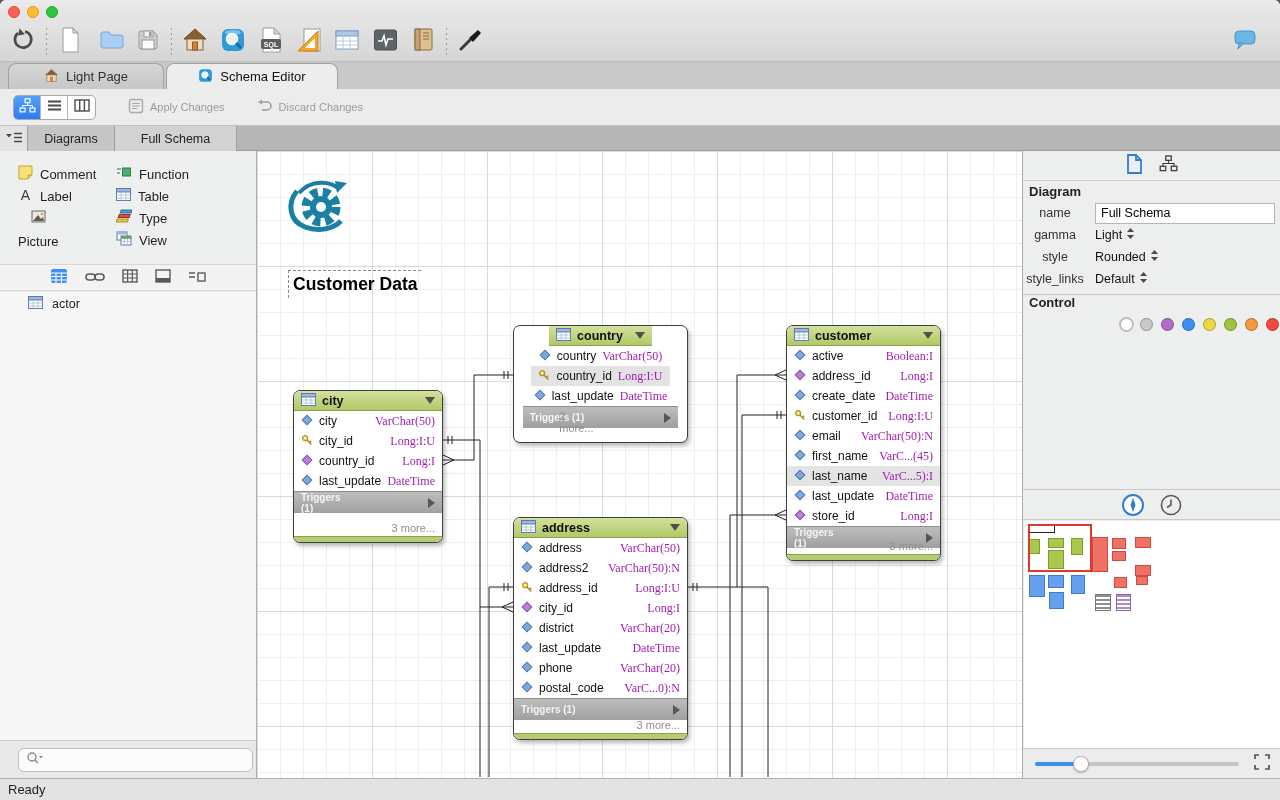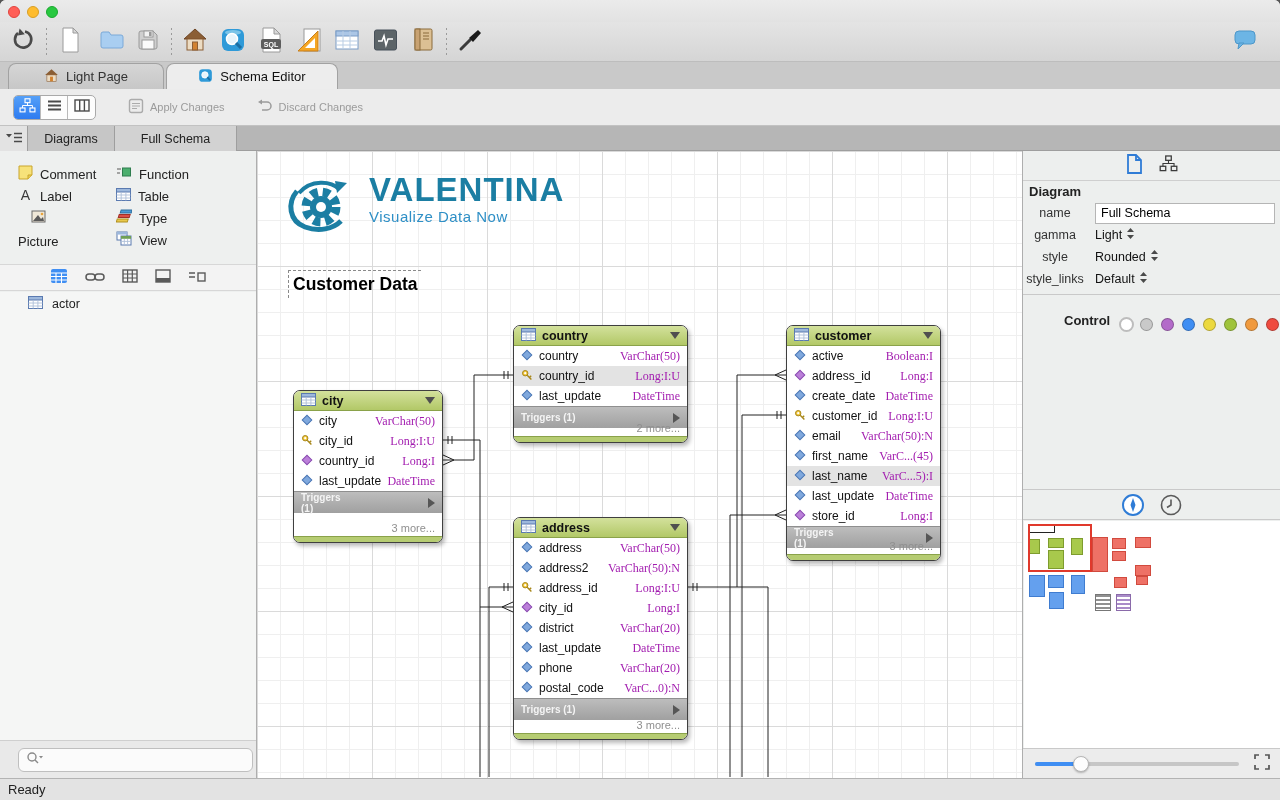--- a/index.html
+++ b/index.html
@@ -426,24 +426,20 @@
       </svg>
     <div id="logo">
       <span><svg width="74" height="62" viewBox="0 0 74 62">
         <path d="M12,18 C2,30 4,48 20,54 C34,59 48,56 56,48" fill="none" stroke="#1b7ea3" stroke-width="5"></path>
         <path d="M14,20 C26,6 46,8 54,16" fill="none" stroke="#1b7ea3" stroke-width="4"></path>
         <polygon points="50,8 62,10 52,20" fill="#1b7ea3"></polygon>
         <circle cx="36" cy="34" r="15" fill="none" stroke="#1b7ea3" stroke-width="9" stroke-dasharray="7 5"></circle>
         <circle cx="36" cy="34" r="11" fill="#1b7ea3"></circle>
         <circle cx="36" cy="34" r="5" fill="#fff"></circle>
       </svg></span>
-      <div id="logo-text" style="margin-left:10px;">
-        <div class="lt1">VALENTINA</div>
-        <div class="lt2">Visualize Data Now</div>
-      </div>
     </div>
     <div id="note">Customer Data</div>
     <div id="tablelayer">
         <div class="vtable" style="left: 36px; top: 239px; width: 150px; height: 153px;">
           <div class="vt-header">
             <span><svg width="15" height="13" viewBox="0 0 15 13">
                 <rect x="0.5" y="0.5" width="14" height="12" fill="#fff" stroke="#5a7ab0"></rect>
                 <rect x="0.5" y="0.5" width="14" height="3.5" fill="#9db8dc" stroke="#5a7ab0"></rect>
                 <path d="M0.5,7 H14.5 M0.5,10 H14.5 M5.2,4 V12.5 M9.9,4 V12.5" stroke="#aebfd8" stroke-width="0.9"></path>
               </svg></span>
@@ -484,21 +480,21 @@
           <div class="vt-triggers">
             <span>Triggers (1)</span>
             <span class="spacer"></span>
             <span class="vt-arrow"></span>
           </div>
           <div class="vt-footer">
             <span class="vt-more">3 more...</span>
             <div class="vt-green"></div>
           </div>
         </div>
-        <div class="vtable" style="left: 256px; top: 174px; width: 175px; height: 118px;">
+        <div class="vtable" style="left: 256px; top: 174px; width: 175px; height: 118px; align-items: center;">
           <div class="vt-header">
             <span><svg width="15" height="13" viewBox="0 0 15 13">
                 <rect x="0.5" y="0.5" width="14" height="12" fill="#fff" stroke="#5a7ab0"></rect>
                 <rect x="0.5" y="0.5" width="14" height="3.5" fill="#9db8dc" stroke="#5a7ab0"></rect>
                 <path d="M0.5,7 H14.5 M0.5,10 H14.5 M5.2,4 V12.5 M9.9,4 V12.5" stroke="#aebfd8" stroke-width="0.9"></path>
               </svg></span>
             <span>country</span>
             <span class="spacer"></span>
             <span class="vt-caret"></span>
           </div>
@@ -747,21 +743,21 @@
           <span class="pval">
             <span>Default</span>
             <span><svg width="9" height="13" viewBox="0 0 9 13">
                 <polygon points="4.5,1 8,5 1,5" fill="#4a4a4a"></polygon>
                 <polygon points="4.5,12 1,8 8,8" fill="#4a4a4a"></polygon>
               </svg></span>
           </span>
         </div>
       </div>
     <div class="rp-sep" style="top:143px;"></div>
-    <div class="rp-title" style="top:162px;margin-left:35px;">Control</div>
+    <div class="rp-title" style="top:144px;">Control</div>
     <div id="dots">
         <div class="dot" style="left: 96px; top: 166px; width: 15px; height: 15px; background: rgb(255, 255, 255); border: 2px solid rgb(189, 189, 189);"></div>
         <div class="dot" style="left: 117px; top: 167px; width: 13px; height: 13px; background: rgb(201, 201, 201); border: 1px solid rgba(0, 0, 0, 0.25);"></div>
         <div class="dot" style="left: 138px; top: 167px; width: 13px; height: 13px; background: rgb(179, 107, 201); border: 1px solid rgba(0, 0, 0, 0.25);"></div>
         <div class="dot" style="left: 159px; top: 167px; width: 13px; height: 13px; background: rgb(63, 142, 243); border: 1px solid rgba(0, 0, 0, 0.25);"></div>
         <div class="dot" style="left: 180px; top: 167px; width: 13px; height: 13px; background: rgb(236, 217, 63); border: 1px solid rgba(0, 0, 0, 0.25);"></div>
         <div class="dot" style="left: 201px; top: 167px; width: 13px; height: 13px; background: rgb(159, 195, 59); border: 1px solid rgba(0, 0, 0, 0.25);"></div>
         <div class="dot" style="left: 222px; top: 167px; width: 13px; height: 13px; background: rgb(240, 154, 62); border: 1px solid rgba(0, 0, 0, 0.25);"></div>
         <div class="dot" style="left: 243px; top: 167px; width: 13px; height: 13px; background: rgb(239, 75, 63); border: 1px solid rgba(0, 0, 0, 0.25);"></div>
       </div>

